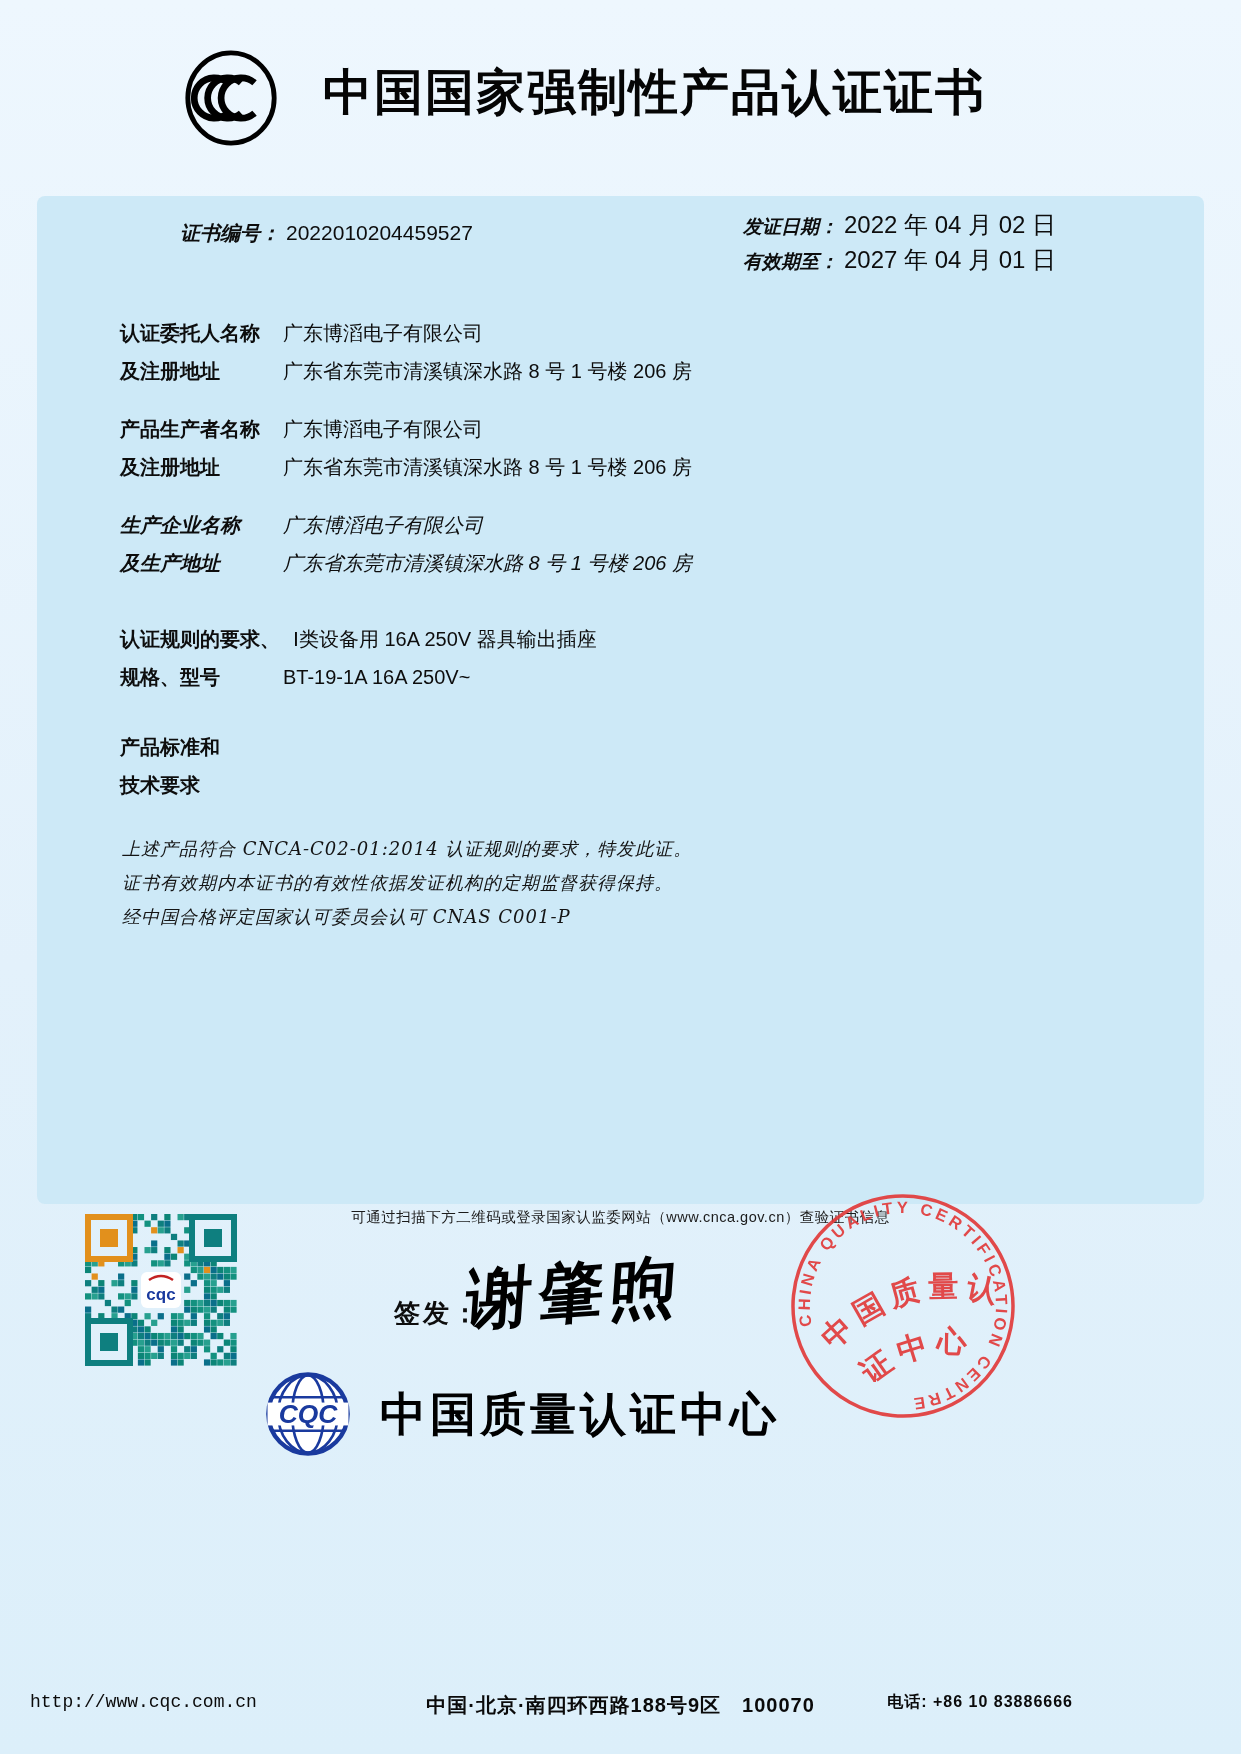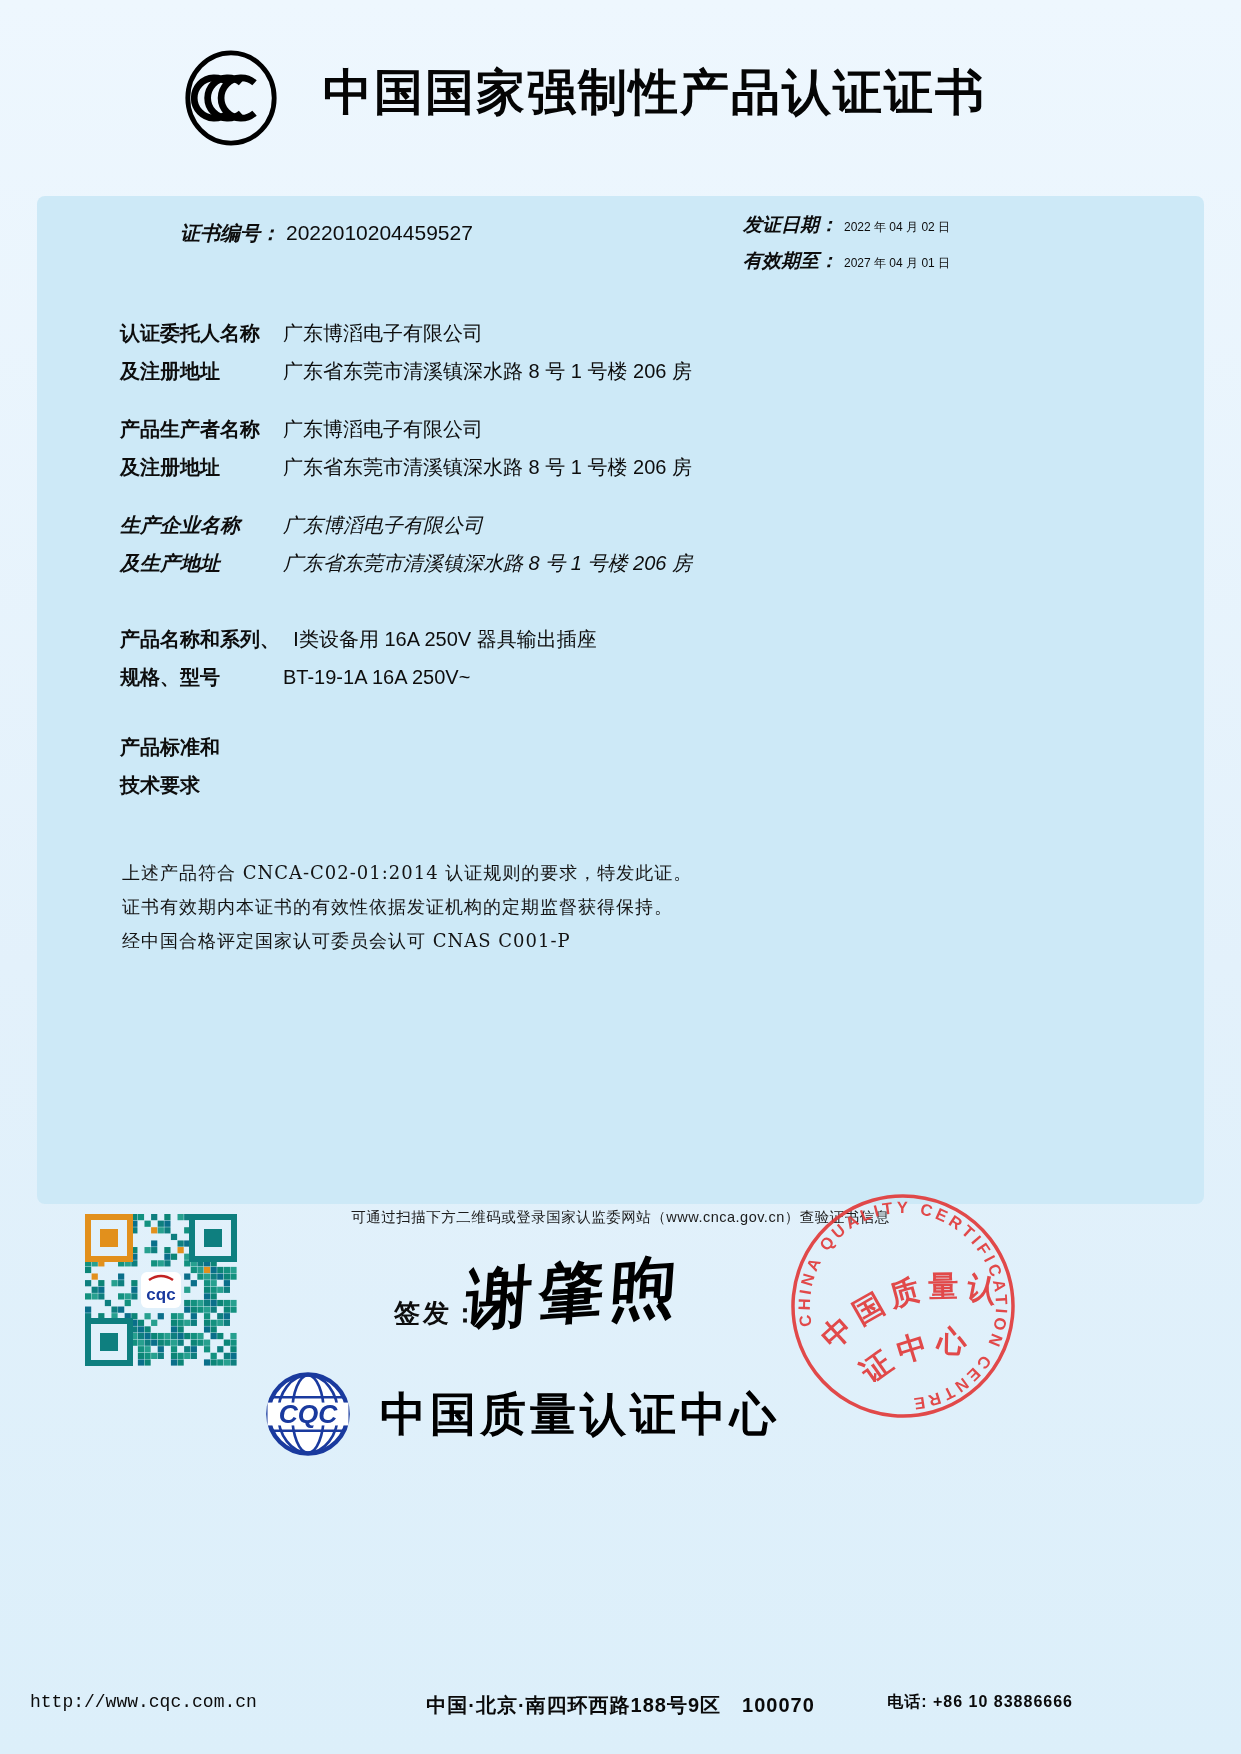--- a/index.html
+++ b/index.html
@@ -16,29 +16,29 @@
   }
   
   .panel{
     position:absolute; left:37px; top:196px; width:1167px; height:1008px;
     background:#cde9f7; border-radius:8px;
   }
   .kai{font-family:"DejaVu Serif","Liberation Serif",serif; font-style:italic; font-weight:bold;}
   .certnum-row{position:absolute; left:143px; top:24px; font-size:20px; white-space:nowrap;}
   .certnum-row .num{font-style:normal; font-weight:normal; font-family:"Liberation Sans","DejaVu Sans",sans-serif; font-size:21px; margin-left:6px;}
   .dates{position:absolute; left:706px; top:12px; font-size:19px; line-height:33px; white-space:nowrap;}
-  .dates .val{font-style:normal; font-weight:normal; font-family:"Liberation Sans","DejaVu Sans",sans-serif; font-size:12px; margin-left:6px;}
+  .dates .val{font-style:normal; font-weight:normal; font-family:"Liberation Sans","DejaVu Sans",sans-serif; font-size:24px; margin-left:6px;}
   .field{position:absolute; left:83px; width:1000px; display:flex;}
   .field .lbls{width:163px; flex:0 0 163px; font-weight:bold; font-size:20px; line-height:38px;}
   .field .vals{font-size:20px; line-height:38px;}
   .f1{top:118px;} .f2{top:214px;} .f3{top:310px;font-style:italic;} .f4{top:424px;} .f5{top:532px;}
   .statement{
     position:absolute; left:85px; top:636px; width:680px;
-    font-family:"DejaVu Serif","Liberation Serif",serif; 
-    font-size:18px; line-height:34px; letter-spacing:1px; color:#141414;margin-top:24px;
+    font-family:"DejaVu Serif","Liberation Serif",serif; font-style:italic;
+    font-size:18px; line-height:34px; letter-spacing:1px; color:#141414;
   }
   
   .verify-note{
     position:absolute; left:0; top:1208px; width:100%; text-align:center;
     font-size:14.5px; letter-spacing:.5px; color:#1b1b1b;
   }
   .qr{position:absolute; left:85px; top:1214px; width:152px; height:152px;}
   .sign-label{position:absolute; left:394px; top:1296px; font-size:26px; font-weight:bold; letter-spacing:3px;}
   .signature{
     position:absolute; left:466px; top:1248px; font-size:66px; font-weight:bold;
@@ -109,21 +109,21 @@
         <div>及生产地址</div>
       </div>
       <div class="vals">
         <div>广东博滔电子有限公司</div>
         <div>广东省东莞市清溪镇深水路 8 号 1 号楼 206 房</div>
       </div>
     </div>
 
     <div class="field f4">
       <div class="lbls">
-        <div>产品名称和系列、</div>
+        <div>认证规则的要求、</div>
         <div>规格、型号</div>
       </div>
       <div class="vals">
         <div style="text-indent:10px;">Ⅰ类设备用 16A 250V 器具输出插座</div>
         <div>BT-19-1A 16A 250V~</div>
       </div>
     </div>
 
     <div class="field f5">
       <div class="lbls">

